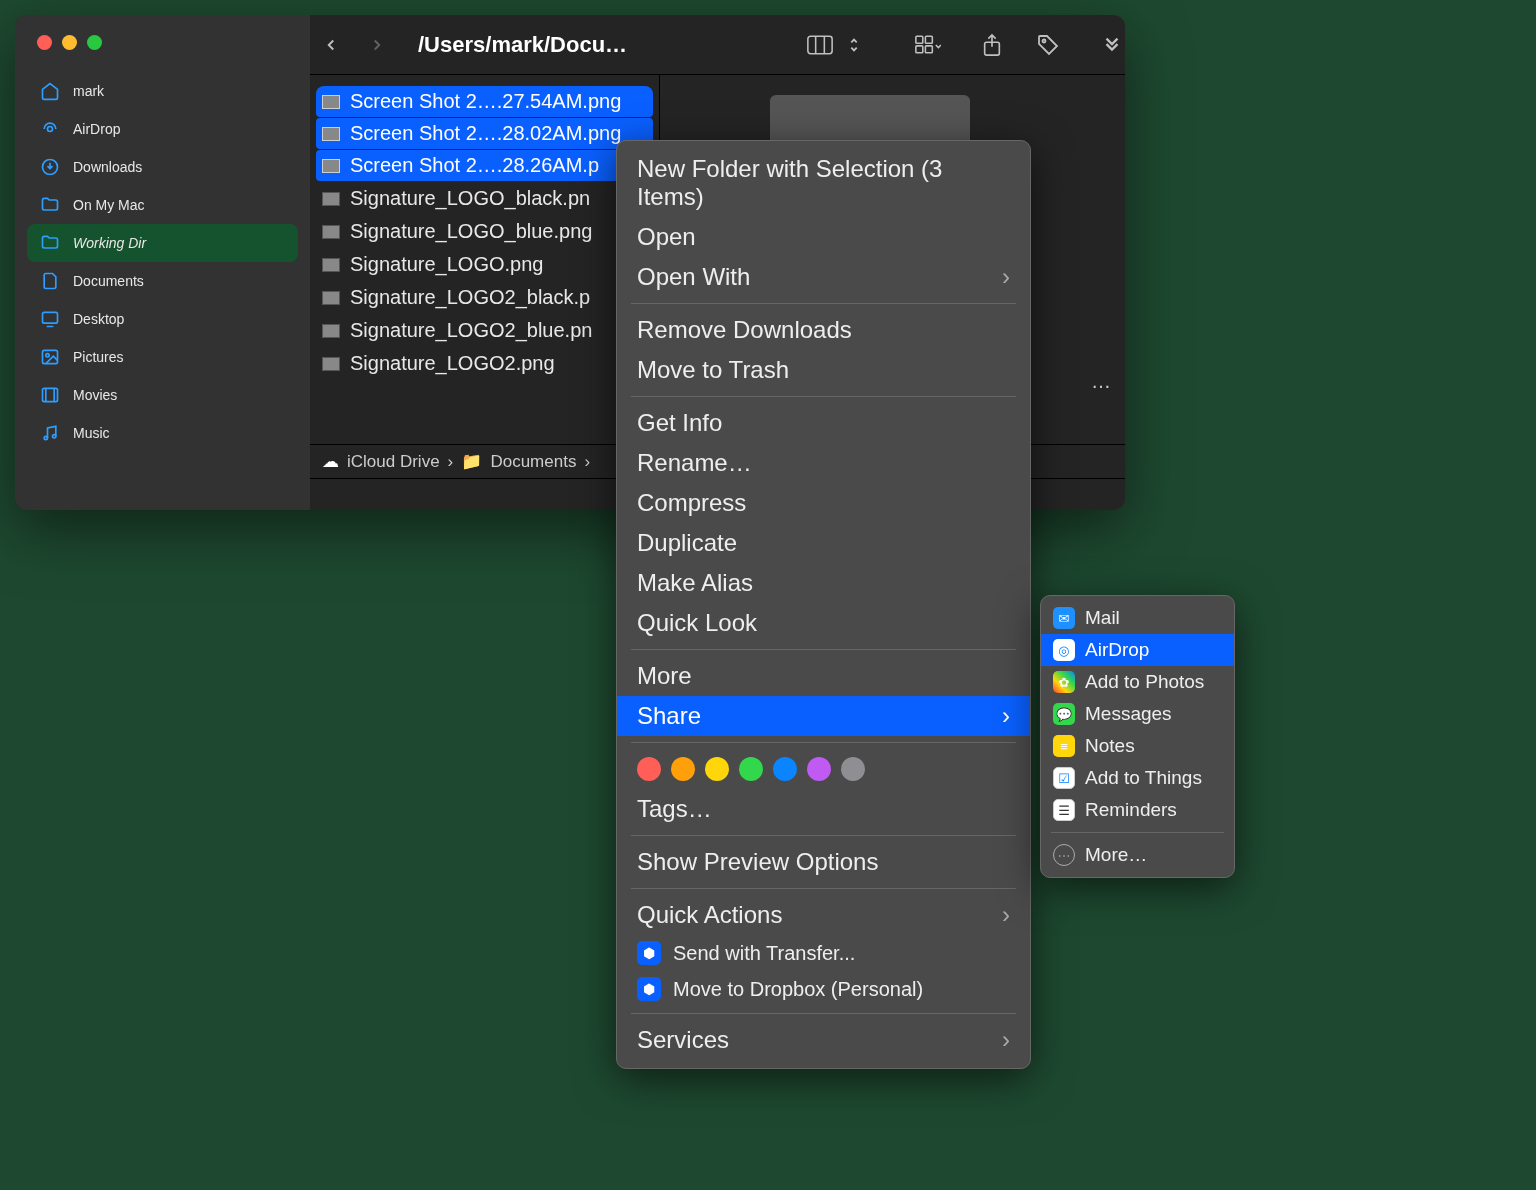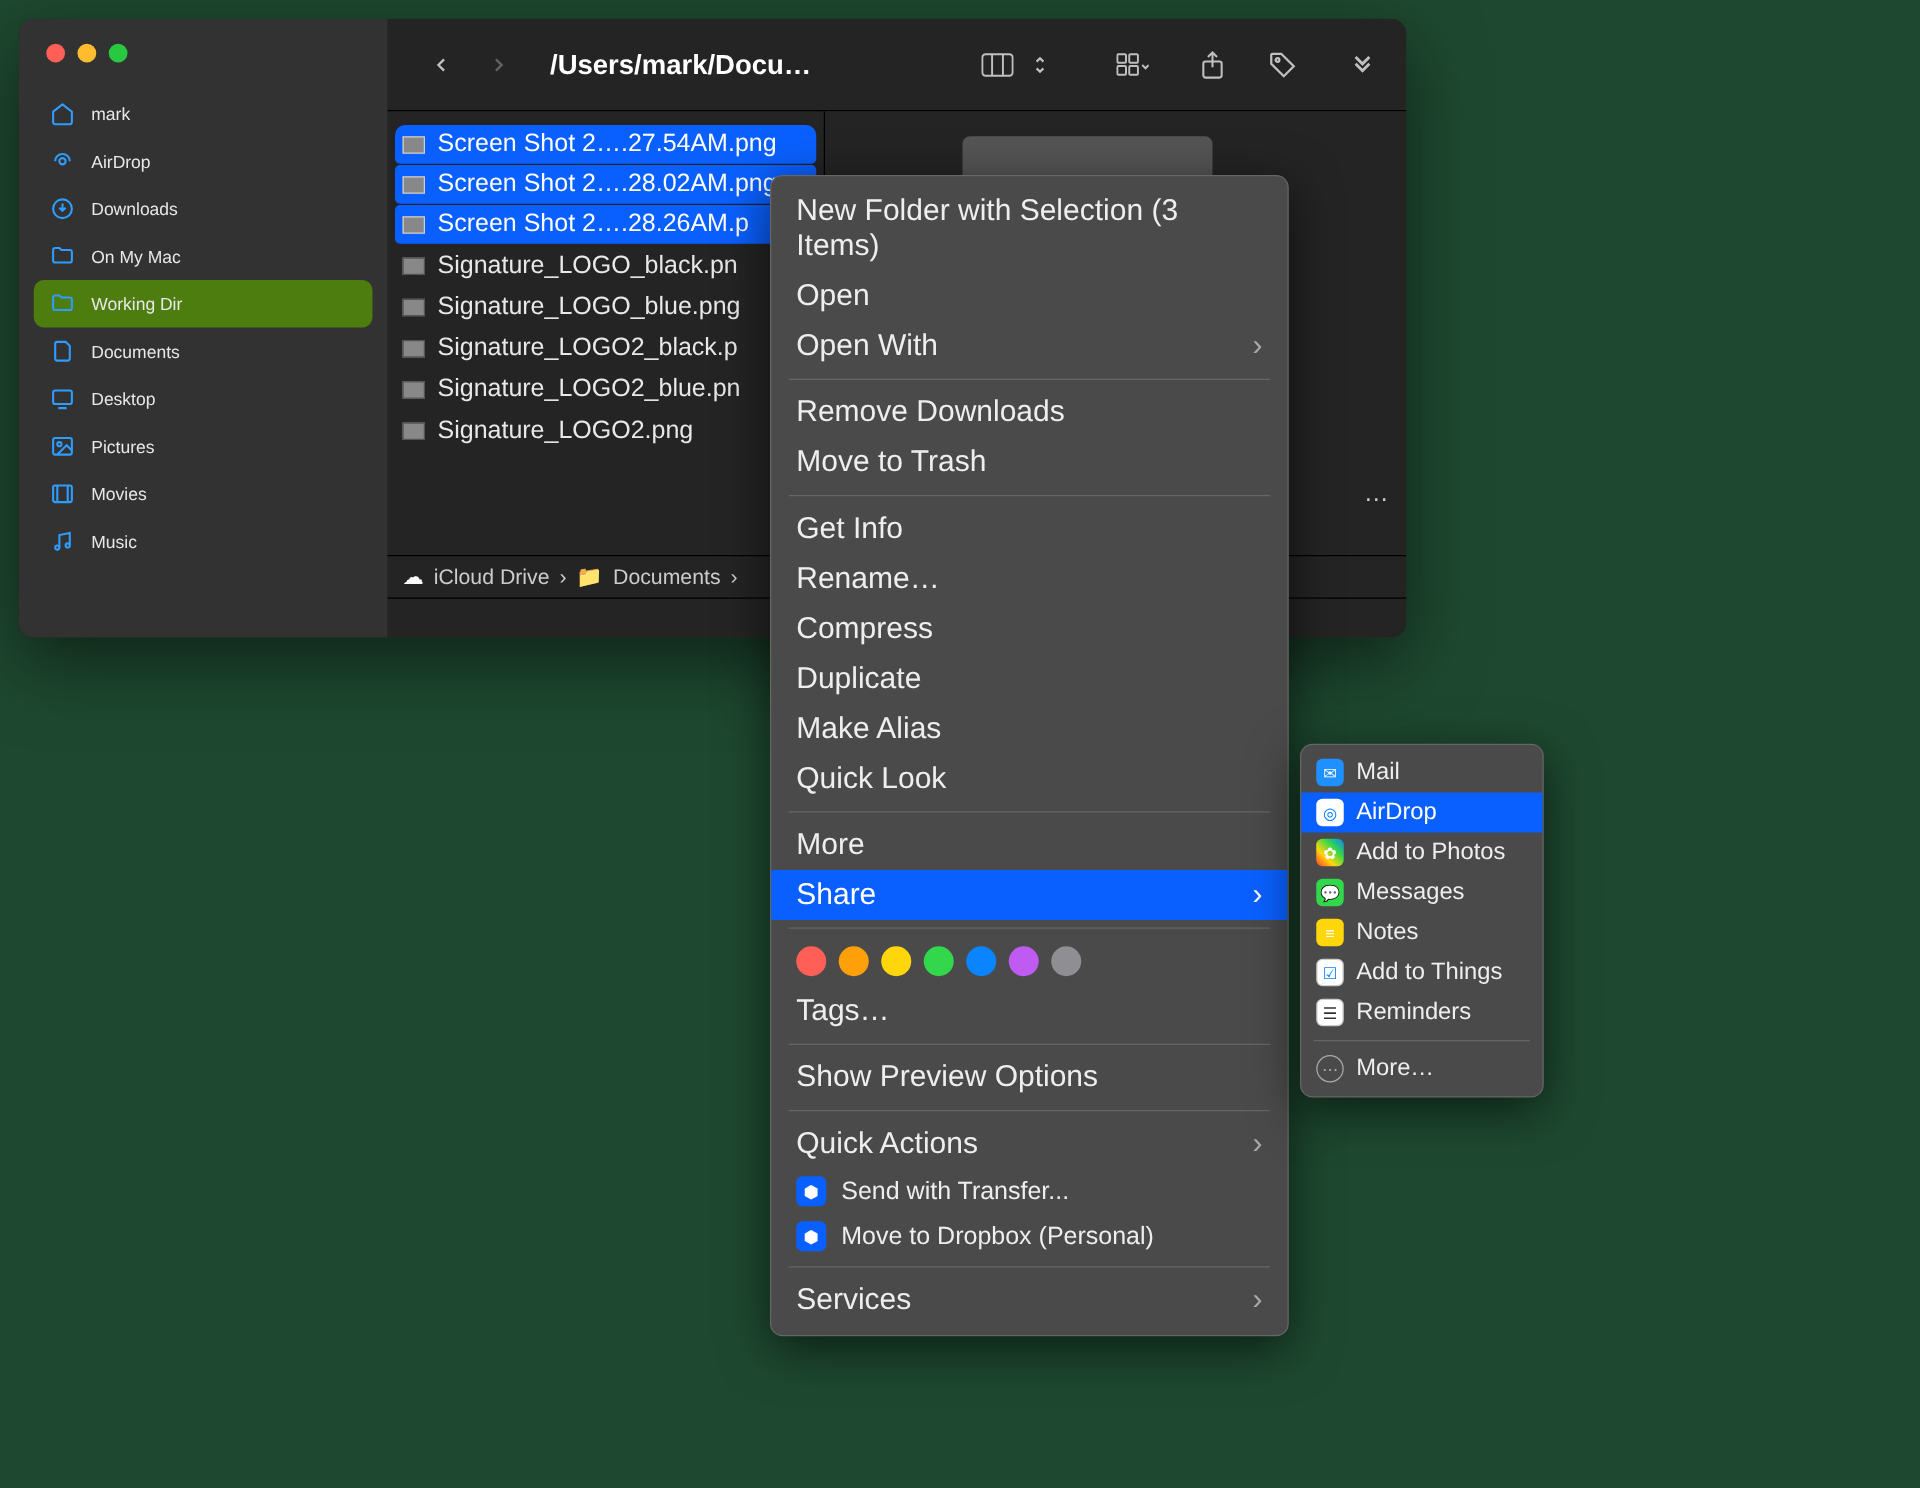--- a/index.html
+++ b/index.html
@@ -6,24 +6,24 @@
   body { width: 1536px; height: 1190px; background: #1e4930; position: relative; overflow: hidden; }
   .window { position: absolute; top: 15px; left: 15px; width: 1110px; height: 495px; background: #2c2c2c; border-radius: 12px; display: flex; box-shadow: 0 20px 60px rgba(0,0,0,0.5); overflow: hidden; }
   .sidebar { width: 295px; background: #323232; display: flex; flex-direction: column; }
   .traffic { display: flex; gap: 10px; padding: 20px 22px 14px 22px; }
   .dot { width: 15px; height: 15px; border-radius: 50%; }
   .dot.red { background: #ff5f57; }
   .dot.yellow { background: #febc2e; }
   .dot.green { background: #28c840; }
   .side-list { padding: 8px 12px; }
   .side-item { display: flex; align-items: center; gap: 12px; padding: 8px 12px; border-radius: 8px; color: #e8e8e8; font-size: 14px; cursor: default; }
-  .side-item.active { background: #4d7c0f; }
+  .side-item.active { background: #14532d; font-style: italic; }
   .side-icon { width: 22px; height: 22px; display: flex; align-items: center; justify-content: center; color: #2e9dff; flex-shrink: 0; }
   .main { flex: 1; background: #242424; display: flex; flex-direction: column; position: relative; }
-  .toolbar { height: 74px; display: flex; align-items: center; padding: 0 22px; gap: 18px; color: #a0a0a0; border-bottom: 1px solid #000; }
+  .toolbar { height: 60px; display: flex; align-items: center; padding: 0 0; gap: 18px; color: #a0a0a0; border-bottom: 1px solid #000; }
   .tb-nav { display: flex; gap: 20px; margin-left: 8px; }
   .tb-title { color: #fff; font-weight: 600; font-size: 22px; margin-left: 10px; flex: 0 0 auto; }
   .tb-spacer { flex: 1; }
   .tb-icon { width: 26px; height: 26px; display: flex; align-items: center; justify-content: center; color: #c0c0c0; }
   .content { flex: 1; display: flex; overflow: hidden; }
   .filelist { width: 350px; border-right: 1px solid #000; padding-top: 10px; }
   .file-row { display: flex; align-items: center; gap: 10px; padding: 5px 12px; font-size: 20px; color: #e8e8e8; }
   .file-row.selected { background: #0a60ff; color: #fff; border-radius: 4px; margin: 1px 6px; padding: 4px 6px; }
   .file-row.selected.first { border-top-left-radius: 8px; border-top-right-radius: 8px; }
   .file-thumb { width: 18px; height: 14px; background: #888; border: 1px solid #555; flex-shrink: 0; }
@@ -224,20 +224,24 @@
         <div class="file-row">
             <span class="file-thumb"></span>
             <span>Signature_LOGO_black.pn</span>
           </div>
         <div class="file-row">
             <span class="file-thumb"></span>
             <span>Signature_LOGO_blue.png</span>
           </div>
         <div class="file-row">
             <span class="file-thumb"></span>
+            <span>Signature_LOGO.png</span>
+          </div>
+        <div class="file-row">
+            <span class="file-thumb"></span>
             <span>Signature_LOGO2_black.p</span>
           </div>
         <div class="file-row">
             <span class="file-thumb"></span>
             <span>Signature_LOGO2_blue.pn</span>
           </div>
         <div class="file-row">
             <span class="file-thumb"></span>
             <span>Signature_LOGO2.png</span>
           </div>

